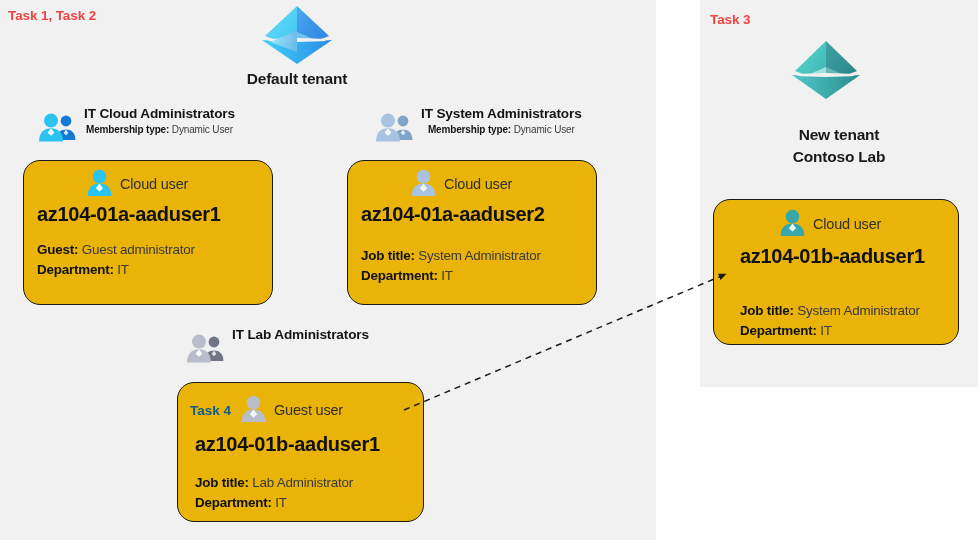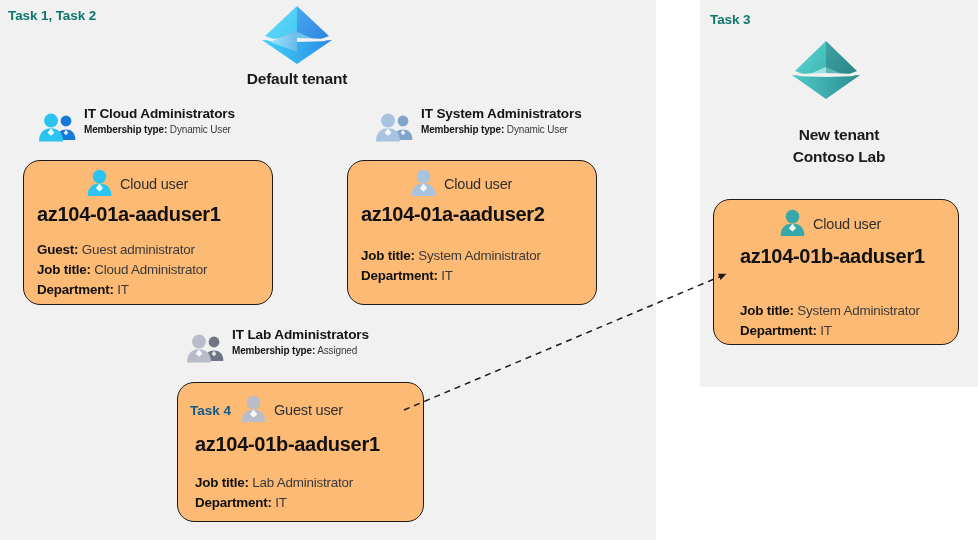--- a/index.html
+++ b/index.html
@@ -6,44 +6,44 @@
   body{
     width:978px;height:540px;position:relative;overflow:hidden;
     font-family:"Liberation Sans", sans-serif;
     -webkit-font-smoothing:antialiased;
   }
   .panel{position:absolute;background:#f1f1f1;}
   #panel-left{left:0;top:0;width:656px;height:540px;}
   #panel-right{left:700px;top:0;width:278px;height:387px;}
 
   .task-label{
-    position:absolute;color:#0f766e;font-weight:bold;font-size:13.5px;
+    position:absolute;color:#ef4444;font-weight:bold;font-size:13.5px;
     letter-spacing:-0.1px;white-space:nowrap;
   }
 
   
   .tenant-icon{position:absolute;}
   .tenant-caption{
     position:absolute;text-align:center;font-weight:bold;color:#1a1a1a;
     font-size:15.5px;letter-spacing:-0.2px;white-space:nowrap;
   }
   .tenant-caption.two-line{line-height:1.45;}
 
   
-  .group{position:absolute;display:flex;align-items:flex-start;}
+  .group{position:absolute;display:flex;align-items:flex-start;text-align:center;}
   .group-icon{flex:0 0 auto;margin-right:6px;margin-top:6px;}
   .group-text{display:flex;flex-direction:column;line-height:1.32;}
   .group-title{font-weight:bold;font-size:13.6px;color:#141414;letter-spacing:-0.15px;white-space:nowrap;}
   .group-meta{font-size:10px;color:#3a3a3a;letter-spacing:-0.15px;white-space:nowrap;}
   .group-meta b{color:#141414;font-weight:bold;}
 
   
   .card{
     position:absolute;border:1.6px solid #1b1b1b;border-radius:17px;
-    background:#fdba74;box-sizing:border-box;
+    background:#eab308;box-sizing:border-box;
   }
   .card-head{
     position:absolute;display:flex;align-items:center;white-space:nowrap;
   }
   .card-head .tasktag{
     color:#0f5a8f;font-weight:bold;font-size:13.5px;margin-right:9px;
   }
   .card-head .usericon{margin-right:7px;}
   .card-head .usertype{font-size:14.5px;color:#303030;letter-spacing:-0.2px;}
   .card-name{
@@ -169,39 +169,37 @@
       <circle cx="28" cy="10" r="5.4" fill="#6f7585"></circle>
       <path d="M18.6 29 C18.6 21.6 23 18.6 28 18.6 C33 18.6 37.4 21.6 37.4 29 Z" fill="#6f7585"></path>
       <path d="M28 18.6 l-2.4 3.4 l2.4 2.2 l2.4 -2.2 Z" fill="#ffffff" opacity=".8"></path>
       <circle cx="13" cy="9.6" r="7" fill="#b9bcc9"></circle>
       <path d="M1 30.5 C1 21 6.4 17.2 13 17.2 C19.6 17.2 25 21 25 30.5 Z" fill="#b9bcc9"></path>
       <path d="M13 17.2 l-3.4 4.6 l3.4 3 l3.4 -3 Z" fill="#ffffff" opacity=".9"></path>
     </svg>
   </span>
   <span class="group-text">
     <span class="group-title">IT Lab Administrators</span>
-    <span class="group-meta"><b>Membership type:</b> <span>Assigned</span></span>
   </span>
 </div>
 
 <div class="card" style="left:23px;top:160px;width:250px;height:145px;">
   <div class="card-head" style="left:62px;top:7px;">
     <span class="usericon">
       <svg width="27" height="28" viewBox="0 0 27 28">
         <circle cx="13.5" cy="8.6" r="6.8" fill="#2bc4f0"></circle>
         <path d="M1.6 28 C1.6 19 6.9 15.4 13.5 15.4 C20.1 15.4 25.4 19 25.4 28 Z" fill="#2bc4f0"></path>
         <path d="M13.5 15.4 l-3.6 4.8 l3.6 3.2 l3.6 -3.2 Z" fill="#ffffff" opacity=".92"></path>
       </svg>
     </span>
     <span class="usertype">Cloud user</span>
   </div>
   <div class="card-name" style="left:13px;top:42px;">az104-01a-aaduser1</div>
   <div class="card-props" style="left:13px;top:79px;">
     <div><b>Guest:</b> <span>Guest administrator</span></div>
-    <div><b>Job title:</b> <span>Cloud Administrator</span></div>
     <div><b>Department:</b> <span>IT</span></div>
   </div>
 </div>
 
 <div class="card" style="left:347px;top:160px;width:250px;height:145px;">
   <div class="card-head" style="left:62px;top:7px;">
     <span class="usericon">
       <svg width="27" height="28" viewBox="0 0 27 28">
         <circle cx="13.5" cy="8.6" r="6.8" fill="#a8c3e0"></circle>
         <path d="M1.6 28 C1.6 19 6.9 15.4 13.5 15.4 C20.1 15.4 25.4 19 25.4 28 Z" fill="#a8c3e0"></path>

